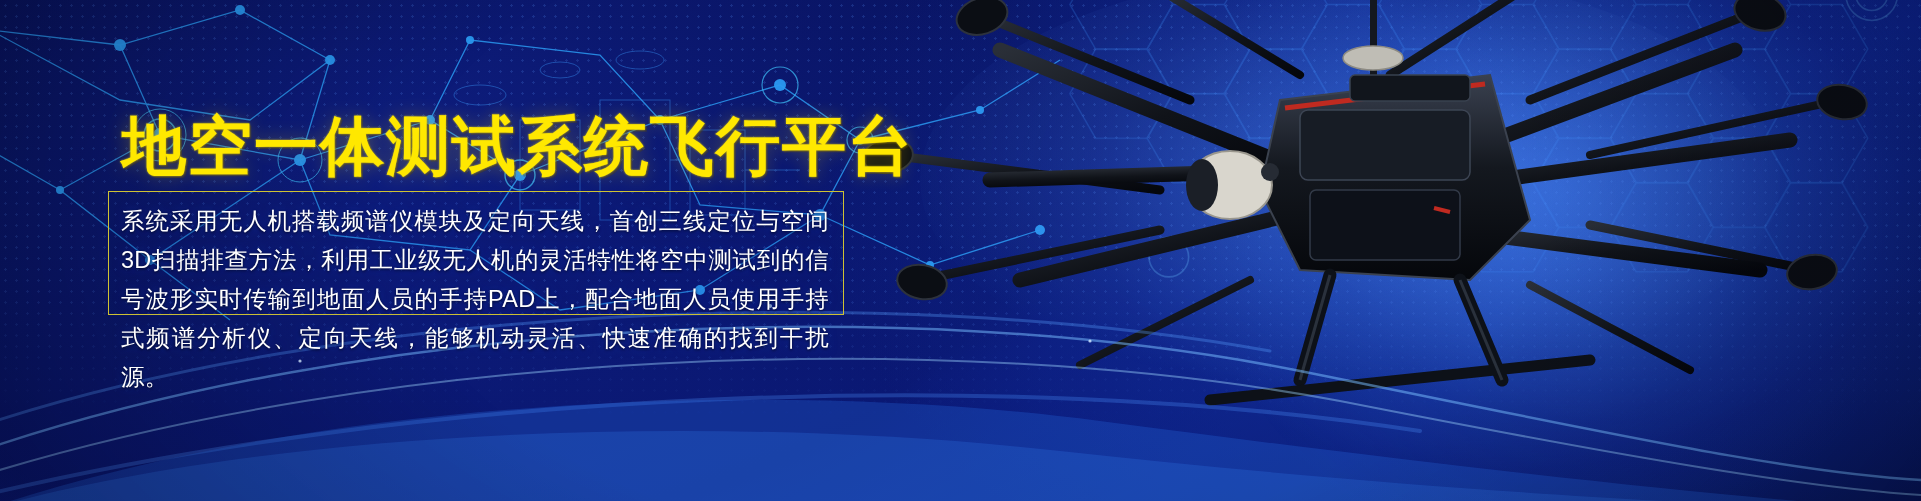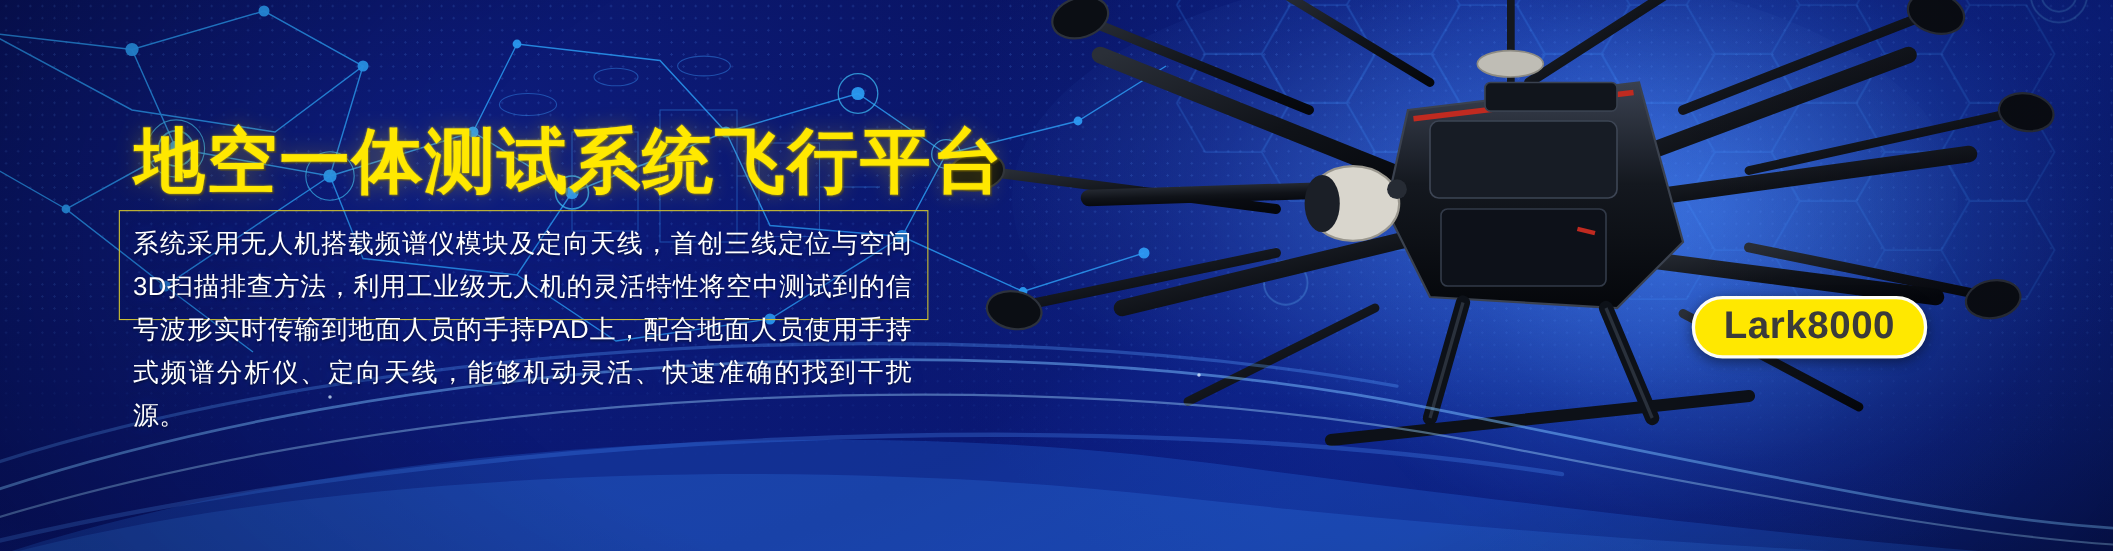--- a/index.html
+++ b/index.html
@@ -63,21 +63,21 @@
       0 0 18px rgba(255,220,0,.30);
     margin-top: 38px;
   }
 
   
   .descbox {
     position: absolute;
     left: 108px;
     top: 191px;
     width: 736px;
-    height: 100px;
+    height: 124px;
     border: 1px solid #cfc233;
     box-sizing: border-box;
     background: rgba(8,22,100,0.06);
   }
   .descbox p {
     margin: 0;
     padding: 10px 14px 0 12px;
     color: #ffffff;
     font-size: 23.5px;
     line-height: 39px;
@@ -318,15 +318,14 @@
   </svg>
 
   <div class="layer vignette"></div>
 
   <div class="title">地空一体测试系统飞行平台</div>
 
   <div class="descbox">
     <p>系统采用无人机搭载频谱仪模块及定向天线，首创三线定位与空间3D扫描排查方法，利用工业级无人机的灵活特性将空中测试到的信号波形实时传输到地面人员的手持PAD上，配合地面人员使用手持式频谱分析仪、定向天线，能够机动灵活、快速准确的找到干扰源。</p>
   </div>
 
-  <div class="badge">Lark8000</div>
 
 </div>
 
 </body></html>

